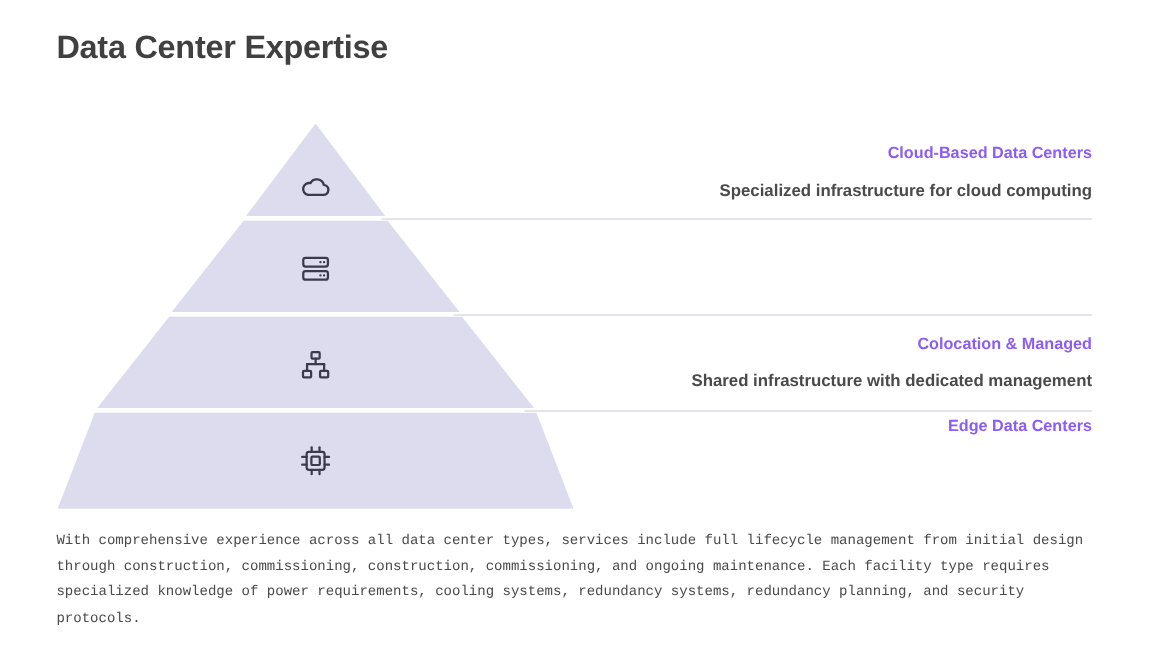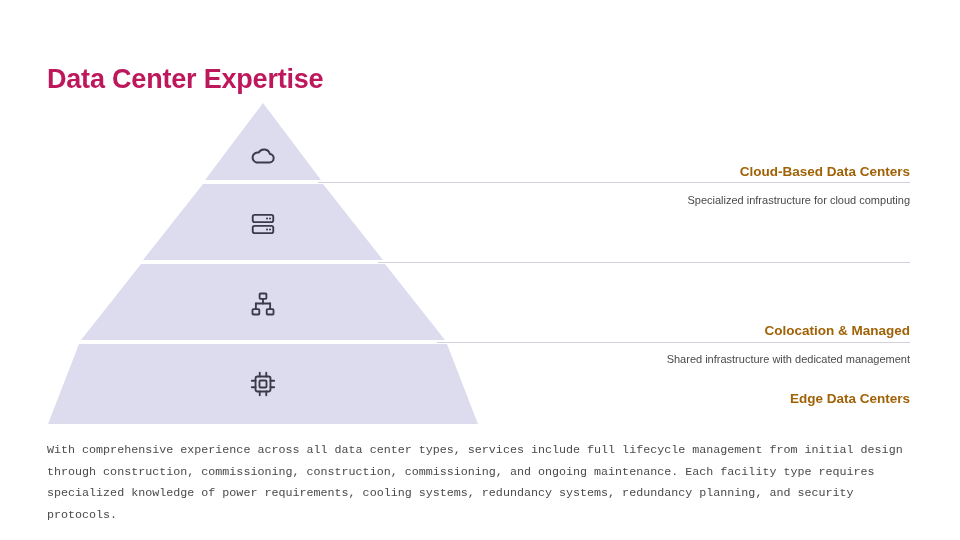--- a/index.html
+++ b/index.html
@@ -22,24 +22,23 @@
     height: 540px;
   }
 
   
   .page-title {
     position: absolute;
     left: 47px;
     top: 24px;
     font-size: 27px;
     font-weight: bold;
-    color: #be185d;
+    color: #404040;
     letter-spacing: -0.2px;
     white-space: nowrap;
-    margin-top: 40px;
   }
 
   .pyramid-svg {
     position: absolute;
     left: 40px;
     top: 95px;
     width: 450px;
     height: 335px;
   }
 
@@ -60,29 +59,28 @@
 
   .tier-text {
     position: absolute;
     right: 50px;
     text-align: right;
   }
 
   .tier-title {
     font-size: 13.5px;
     font-weight: bold;
-    color: #a16207;
+    color: #8b5cf6;
     line-height: 1.2;
     white-space: nowrap;
-    margin-top: 44px;
   }
 
   .tier-desc {
-    font-size: 11px;
-    font-weight: normal;
+    font-size: 14px;
+    font-weight: bold;
     color: #4a4a4a;
     line-height: 1.2;
     margin-top: 14px;
     white-space: nowrap;
   }
 
   
   .tier-icon {
     position: absolute;
     left: 249px;

